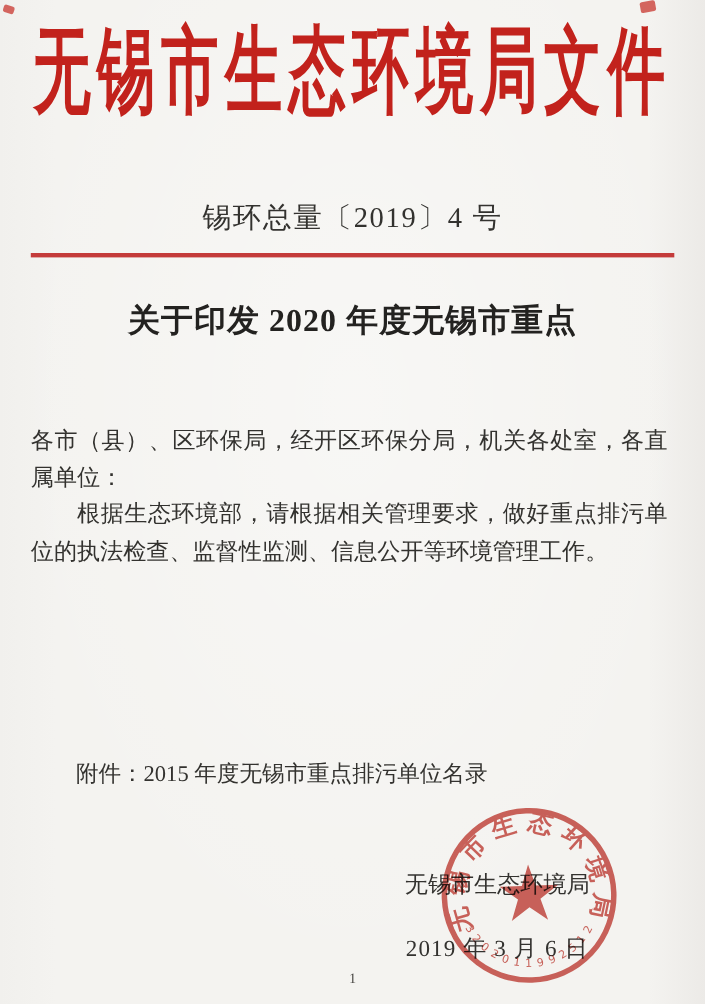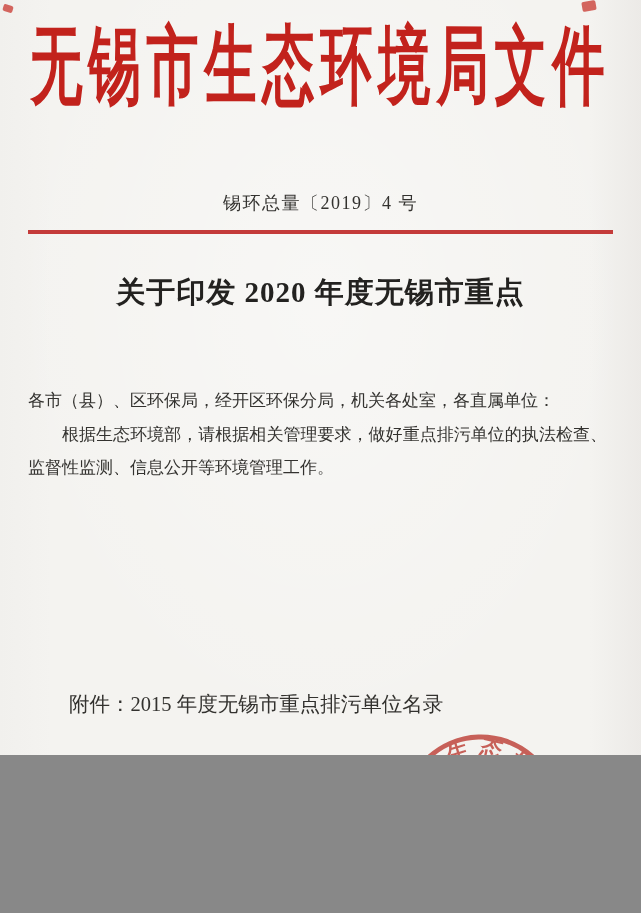--- a/index.html
+++ b/index.html
@@ -1,18 +1,18 @@
 <!DOCTYPE html>
 <html><head>
 <meta charset="utf-8">
 <style>
   html,body{margin:0;padding:0;background:#888;}
   .page{
     position:relative;
-    width:641px;height:755px;
+    width:641px;height:913px;
     margin:0 auto;
     background:
       radial-gradient(ellipse at 50% 40%, rgba(255,255,255,.35), rgba(0,0,0,0) 70%),
       linear-gradient(90deg,#f1f0ed 0%,#f4f3f0 8%,#f4f3f0 92%,#eceae7 100%),
       #f3f2ef;
     overflow:hidden;
     font-family:"Liberation Serif","DejaVu Serif",serif;
     color:#2e2d2a;
   }
   
@@ -20,39 +20,39 @@
     position:absolute;top:24px;left:0;right:0;
     text-align:center;
     font-size:52px;font-weight:bold;line-height:1;
     letter-spacing:6px;
     color:#c2221c;
     transform:scaleY(1.65);
     transform-origin:50% 0;
     white-space:nowrap;
   }
   .doc-number{
-    position:absolute;top:191px;left:0;right:0;
+    position:absolute;top:180px;left:0;right:0;
     text-align:center;
-    font-size:18px;letter-spacing:1.5px;
+    font-size:26px;letter-spacing:1.5px;
     color:#33322f;
     white-space:nowrap;
   }
   .red-rule{
     position:absolute;top:230px;left:28px;width:585px;height:4px;
     background:#c43b3a;
   }
   .doc-title{
     position:absolute;top:276px;left:0;right:0;
     text-align:center;
     font-size:29px;font-weight:bold;line-height:33px;
     letter-spacing:1px;color:#232220;
   }
   .body-text{
     position:absolute;top:384px;left:28px;width:579px;
-    font-size:17px;line-height:33.6px;
+    font-size:21px;line-height:33.6px;
     text-align:justify;
     color:#33322f;
   }
   .body-text p{margin:0;}
   .body-text p.indent{text-indent:2em;}
   .attachment{
     position:absolute;top:688px;left:28px;width:579px;
     font-size:20.5px;line-height:33.6px;
     text-indent:2em;color:#33322f;
     white-space:nowrap;

